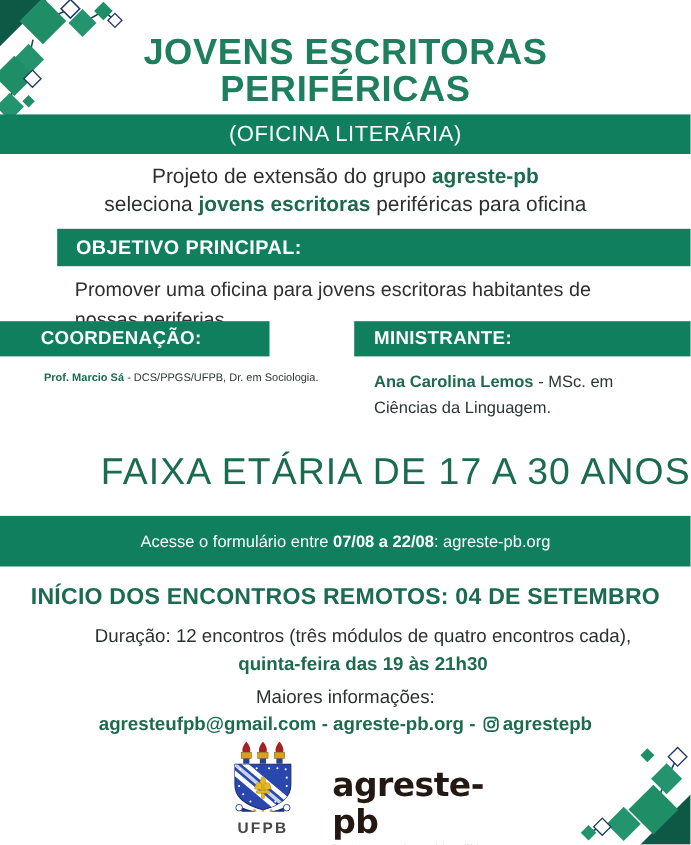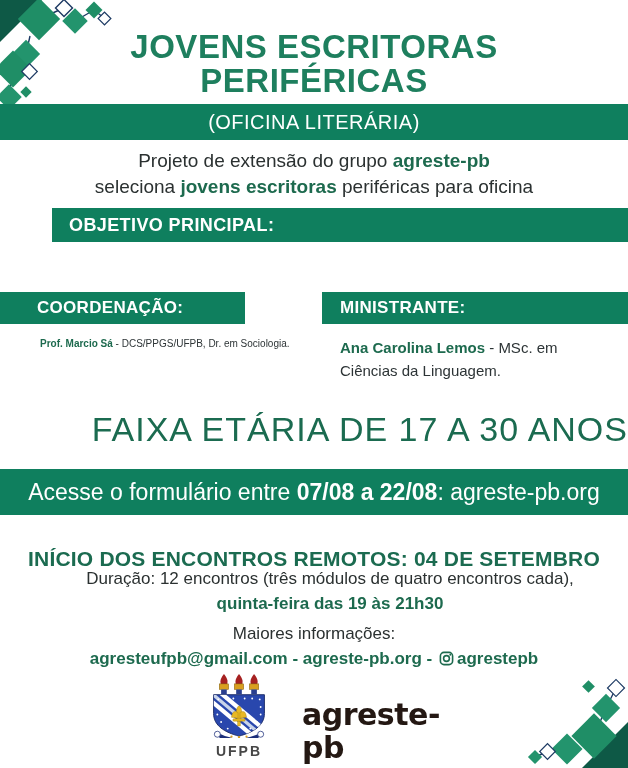--- a/index.html
+++ b/index.html
@@ -84,31 +84,30 @@
     color: #1b6b50;
     font-weight: 400;
     font-size: 34px;
     letter-spacing: 1px;
   }
 
   .banner-form {
     top: 469px; left: 0; width: 100%; height: 46px;
     background: #0f7f5e;
     display: flex; align-items: center; justify-content: center;
-    color: #ffffff; font-size: 23px;
+    color: #ffffff; font-size: 15px;
   }
 
   .start-heading {
     top: 531px; left: 0; width: 100%;
     text-align: center;
     color: #1b6b50;
     font-weight: 800;
     font-size: 21px;
     letter-spacing: 0.2px;
-    margin-top: 16px;
   }
 
   .duration {
     top: 567px; left: 16px; width: 100%;
     text-align: center;
     font-size: 17px; line-height: 1.45; color: #2b3131;
   }
   .duration .bold-green { color: #1d6a4e; font-weight: 700; }
 
   .more-info {
@@ -164,20 +163,21 @@
   </div>
 
   <div class="abs intro">
     <div><span>Projeto de extensão do grupo </span><span class="green-bold">agreste-pb</span></div>
     <div><span>seleciona </span><span class="green-bold">jovens escritoras</span><span> periféricas para oficina</span></div>
   </div>
 
   <div class="abs banner-objective">
     <span>OBJETIVO PRINCIPAL:</span>
   </div>
+  <div class="abs objective-text">Promover uma oficina para jovens escritoras habitantes de nossas periferias</div>
 
   <div class="abs banner-coord">
     <span>COORDENAÇÃO:</span>
   </div>
   <div class="abs banner-minis">
     <span>MINISTRANTE:</span>
   </div>
 
   <div class="abs coord-text">
     <span class="green-bold">Prof. Marcio Sá</span><span> - DCS/PPGS/UFPB, Dr. em Sociologia.</span>

